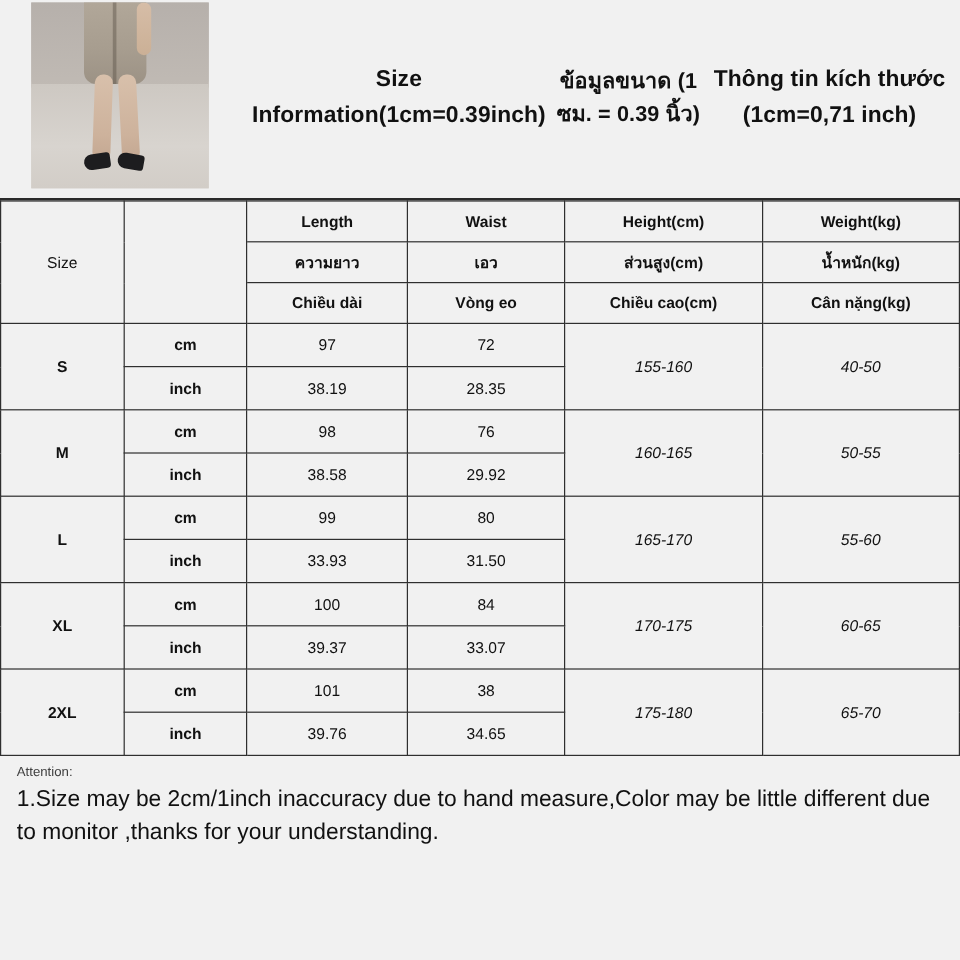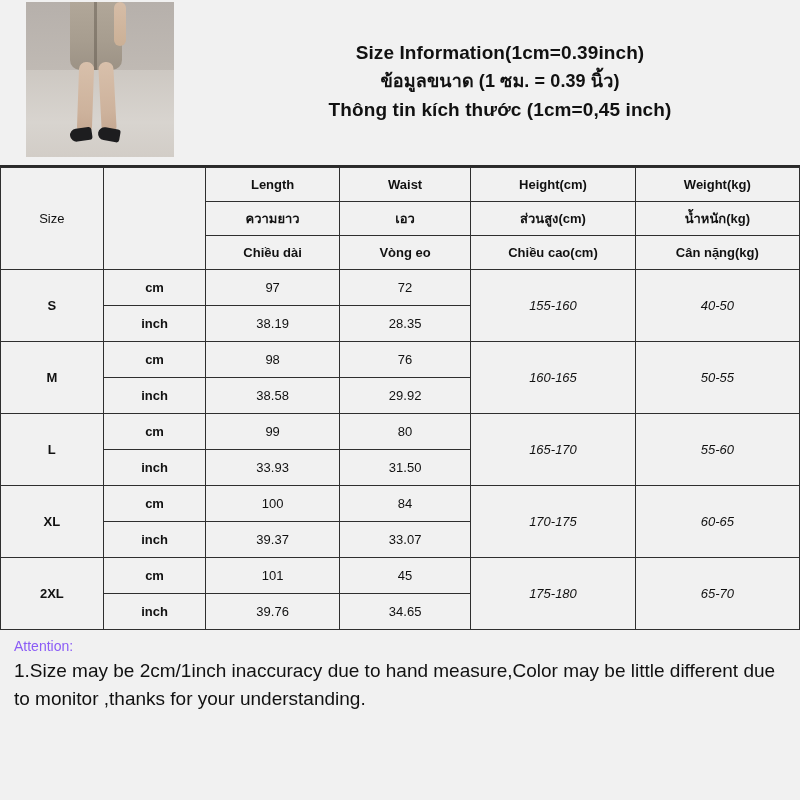--- a/index.html
+++ b/index.html
@@ -105,21 +105,21 @@
     top: 0;
     width: 12px;
     height: 44px;
     background: linear-gradient(180deg, #d6bda7 0%, #cbb096 100%);
     border-radius: 6px;
   }
 
   .titles {
     flex: 1;
     display: flex;
-    flex-direction: column;
+    flex-direction: row;
     align-items: center;
     justify-content: center;
     padding: 4px 10px 6px 10px;
     box-sizing: border-box;
     text-align: center;
   }
   .title-line {
     font-weight: bold;
     font-size: 19px;
     line-height: 1.55;
@@ -181,23 +181,23 @@
 
   
   .attention {
     flex: 1;
     padding: 6px 12px 6px 14px;
     box-sizing: border-box;
     border-top: 0;
     background: #f1f1f1;
   }
   .attention .att-title {
-    font-size: 14px;
+    font-size: 11px;
     line-height: 1.5;
-    color: #8b5cf6;
+    color: #404040;
   }
   .attention p {
     margin: 0;
     font-size: 19px;
     line-height: 1.45;
     color: #111;
   }
   .attention p.note {
     margin-top: 1px;
   }
@@ -216,21 +216,21 @@
         <div class="arm"></div>
         <div class="leg-l"></div>
         <div class="leg-r"></div>
         <div class="shoe-l"></div>
         <div class="shoe-r"></div>
       </div>
     </div>
     <div class="titles">
       <div class="title-line eng">Size Information(1cm=0.39inch)</div>
       <div class="title-line thai">ข้อมูลขนาด (1 ซม. = 0.39 นิ้ว)</div>
-      <div class="title-line viet">Thông tin kích thước (1cm=0,45 inch)</div>
+      <div class="title-line viet">Thông tin kích thước (1cm=0,71 inch)</div>
     </div>
   </div>
 
   <table class="size-table">
     <colgroup>
       <col class="col-size">
       <col class="col-unit">
       <col class="col-length">
       <col class="col-waist">
       <col class="col-height">
@@ -312,21 +312,21 @@
       <tr>
         <td class="unit-cell">inch</td>
         <td class="val-cell">39.37</td>
         <td class="val-cell">33.07</td>
       </tr>
 
       <tr>
         <td class="size-cell" rowspan="2">2XL</td>
         <td class="unit-cell">cm</td>
         <td class="val-cell">101</td>
-        <td class="val-cell">45</td>
+        <td class="val-cell">38</td>
         <td class="span-cell" rowspan="2">175-180</td>
         <td class="span-cell" rowspan="2">65-70</td>
       </tr>
       <tr>
         <td class="unit-cell">inch</td>
         <td class="val-cell">39.76</td>
         <td class="val-cell">34.65</td>
       </tr>
     </tbody>
   </table>

